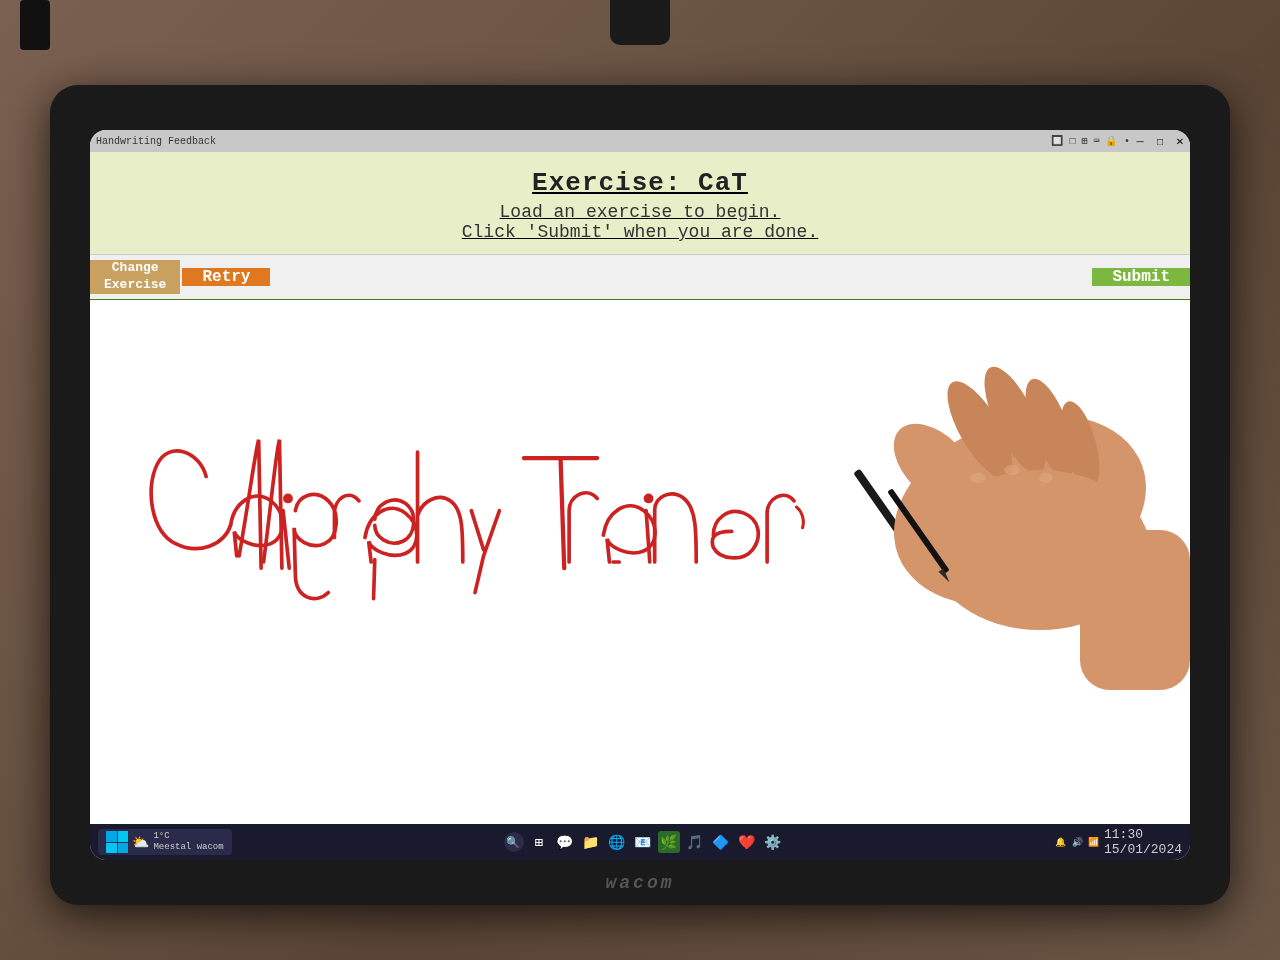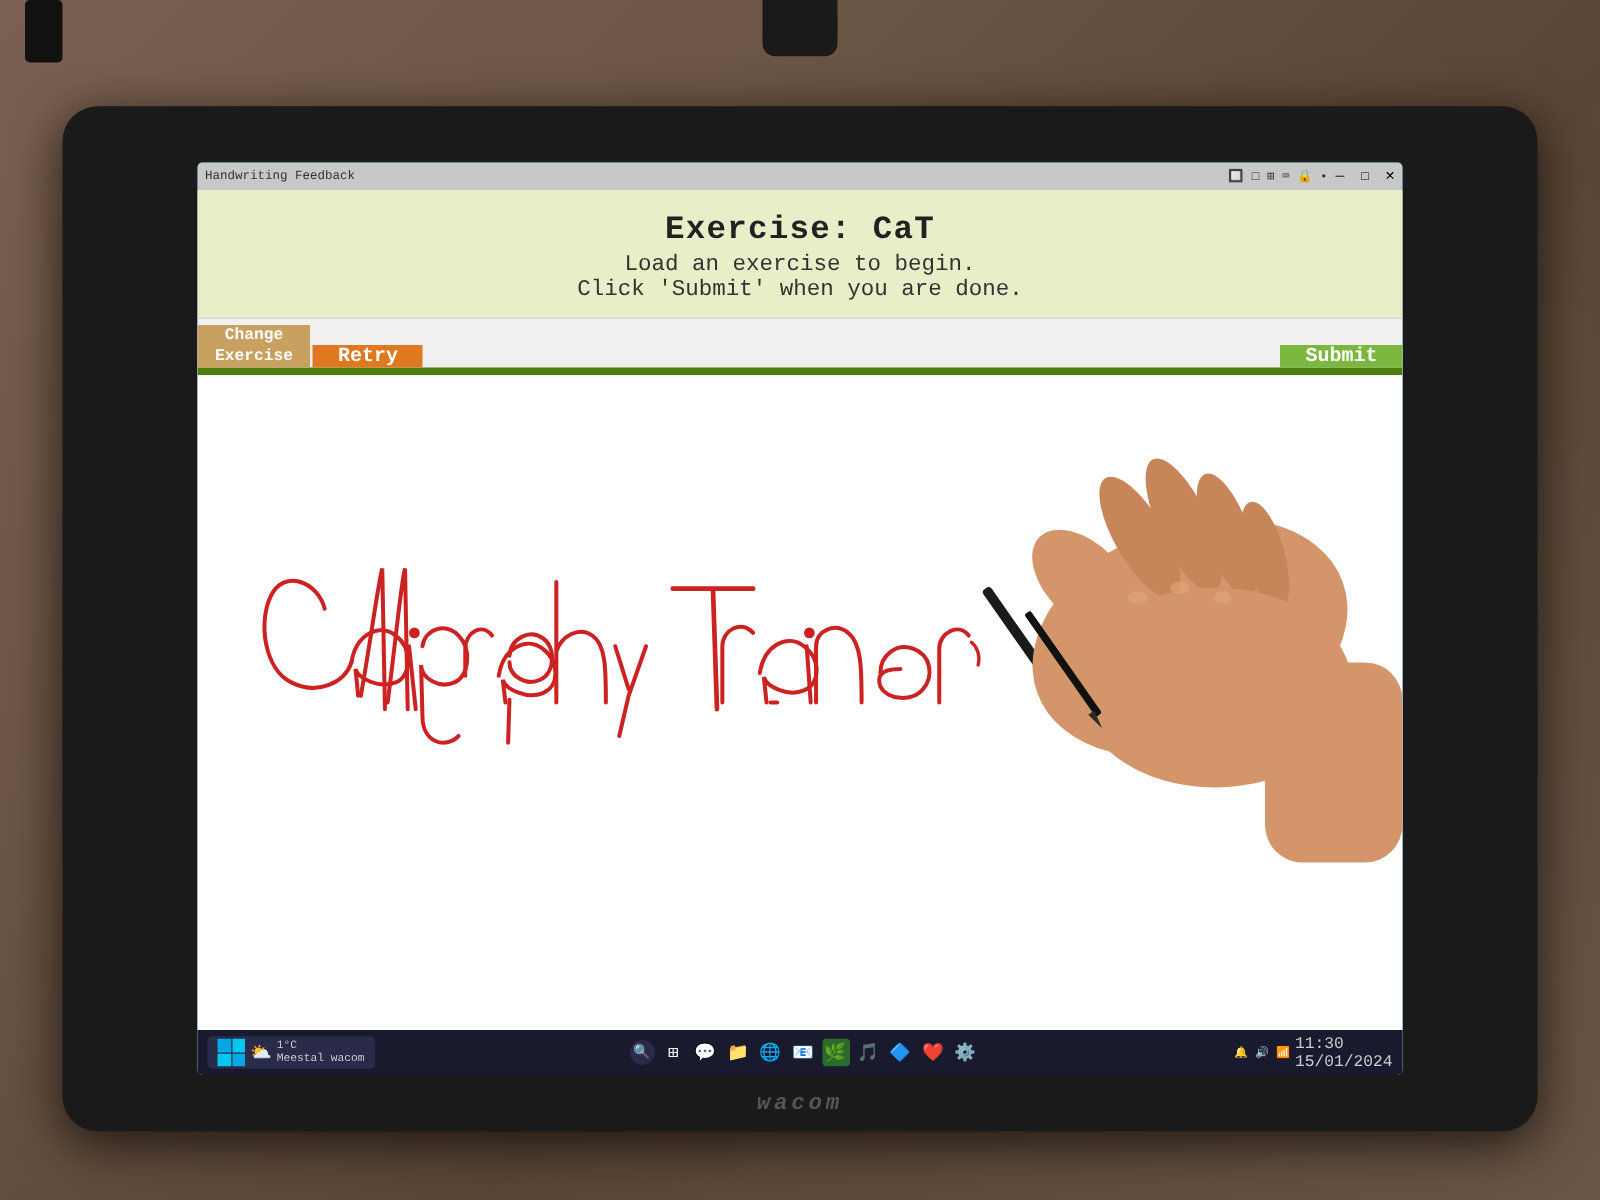--- a/index.html
+++ b/index.html
@@ -21,24 +21,24 @@
       background: #1a1a1a;
       border-radius: 28px;
       display: flex;
       align-items: center;
       justify-content: center;
       position: relative;
       box-shadow: 0 10px 40px rgba(0,0,0,0.7);
     }
 
     .tablet-inner {
-      width: 964px;
+      width: 1100px;
       height: 730px;
-      background: #7dd3fc;
-      border-radius: 4px;
+      background: #e5e5e5;
+      border-radius: 16px;
       display: flex;
       flex-direction: column;
       overflow: hidden;
       position: relative;
     }
 
     
     .title-bar {
       background: #c8c8c8;
       height: 22px;
@@ -106,20 +106,21 @@
       font-family: 'Courier New', monospace;
       cursor: pointer;
       font-weight: bold;
     }
 
     
     .header-area {
       background: #e8efc8;
       padding: 16px 20px 12px;
       text-align: center;
+      text-decoration: underline;
     }
 
     .exercise-title {
       font-size: 26px;
       font-family: 'Courier New', monospace;
       font-weight: bold;
       color: #222;
       letter-spacing: 1px;
     }
 
@@ -132,24 +133,24 @@
 
     .exercise-instruction {
       font-size: 18px;
       font-family: 'Courier New', monospace;
       color: #333;
     }
 
     
     .toolbar {
       display: flex;
-      align-items: flex-end;
+      align-items: center;
       background: #f0f0f0;
       border-top: 1px solid #ccc;
-      border-bottom: 6px solid #4d7c0f;
+      border-bottom: 1px solid #4d7c0f;
       height: 46px;
     }
 
     .change-exercise-btn {
       background: #c8a060;
       color: #fff;
       border: none;
       padding: 0 14px;
       font-size: 13px;
       font-family: 'Courier New', monospace;

